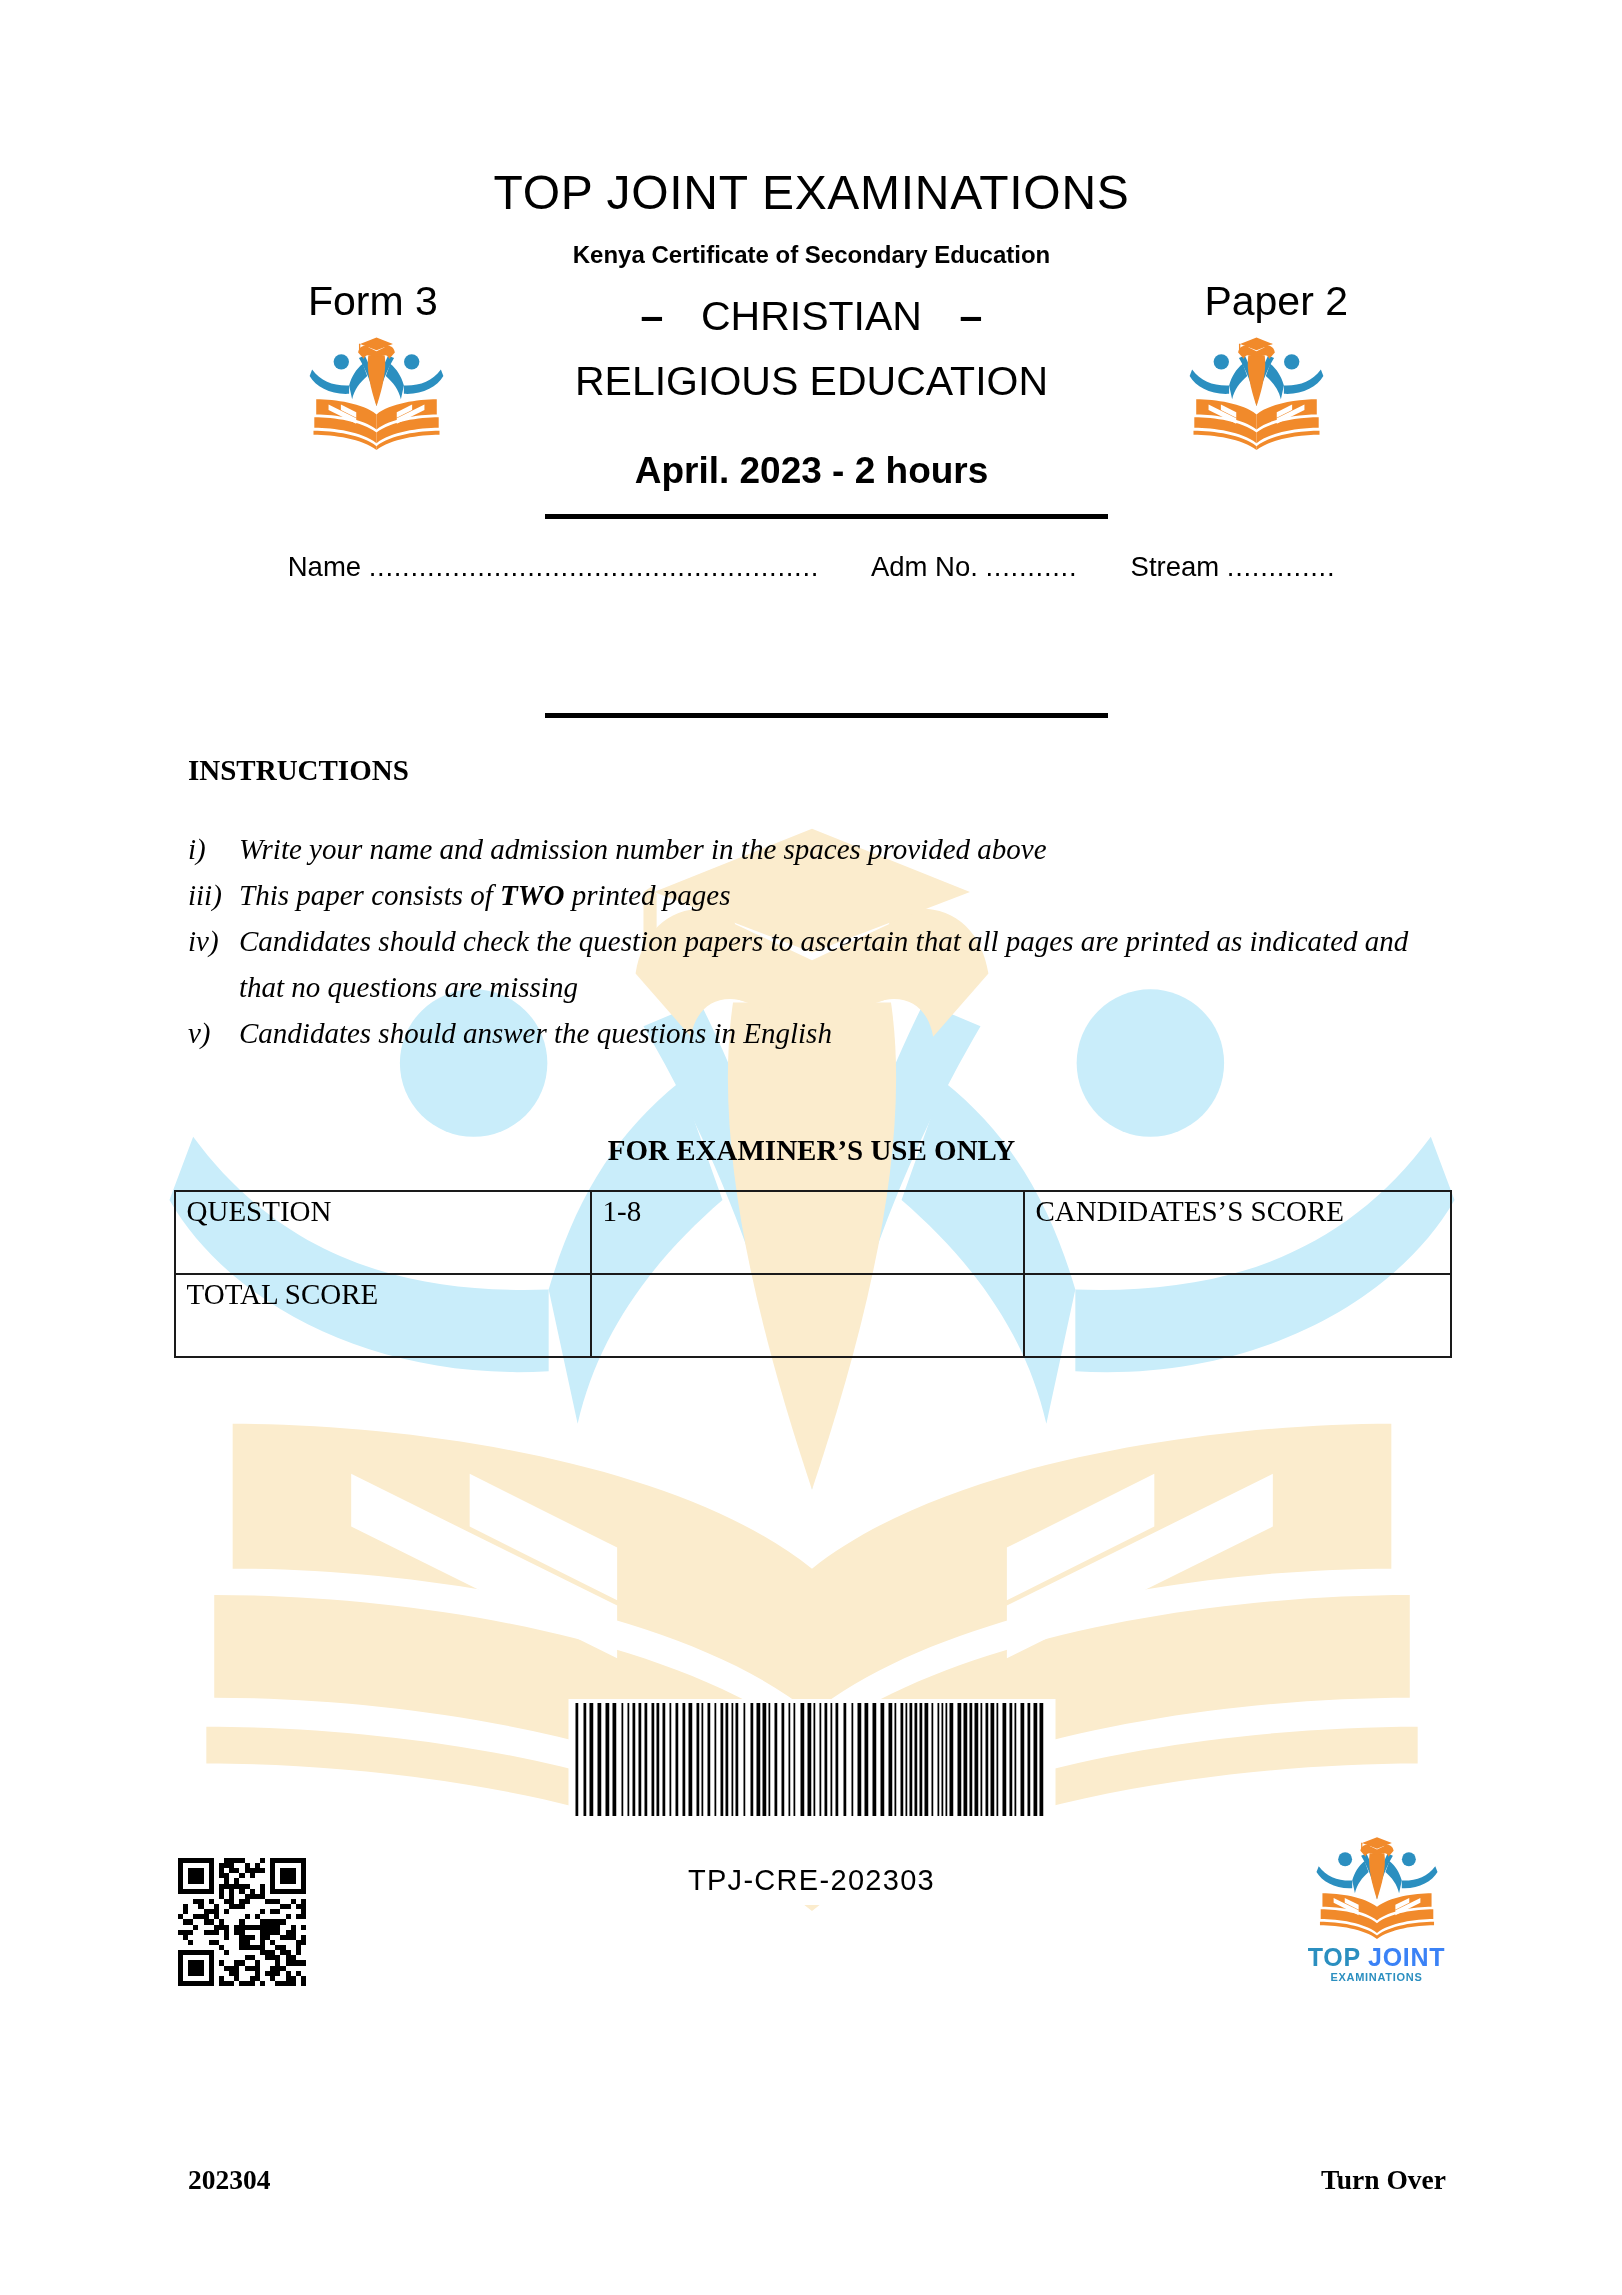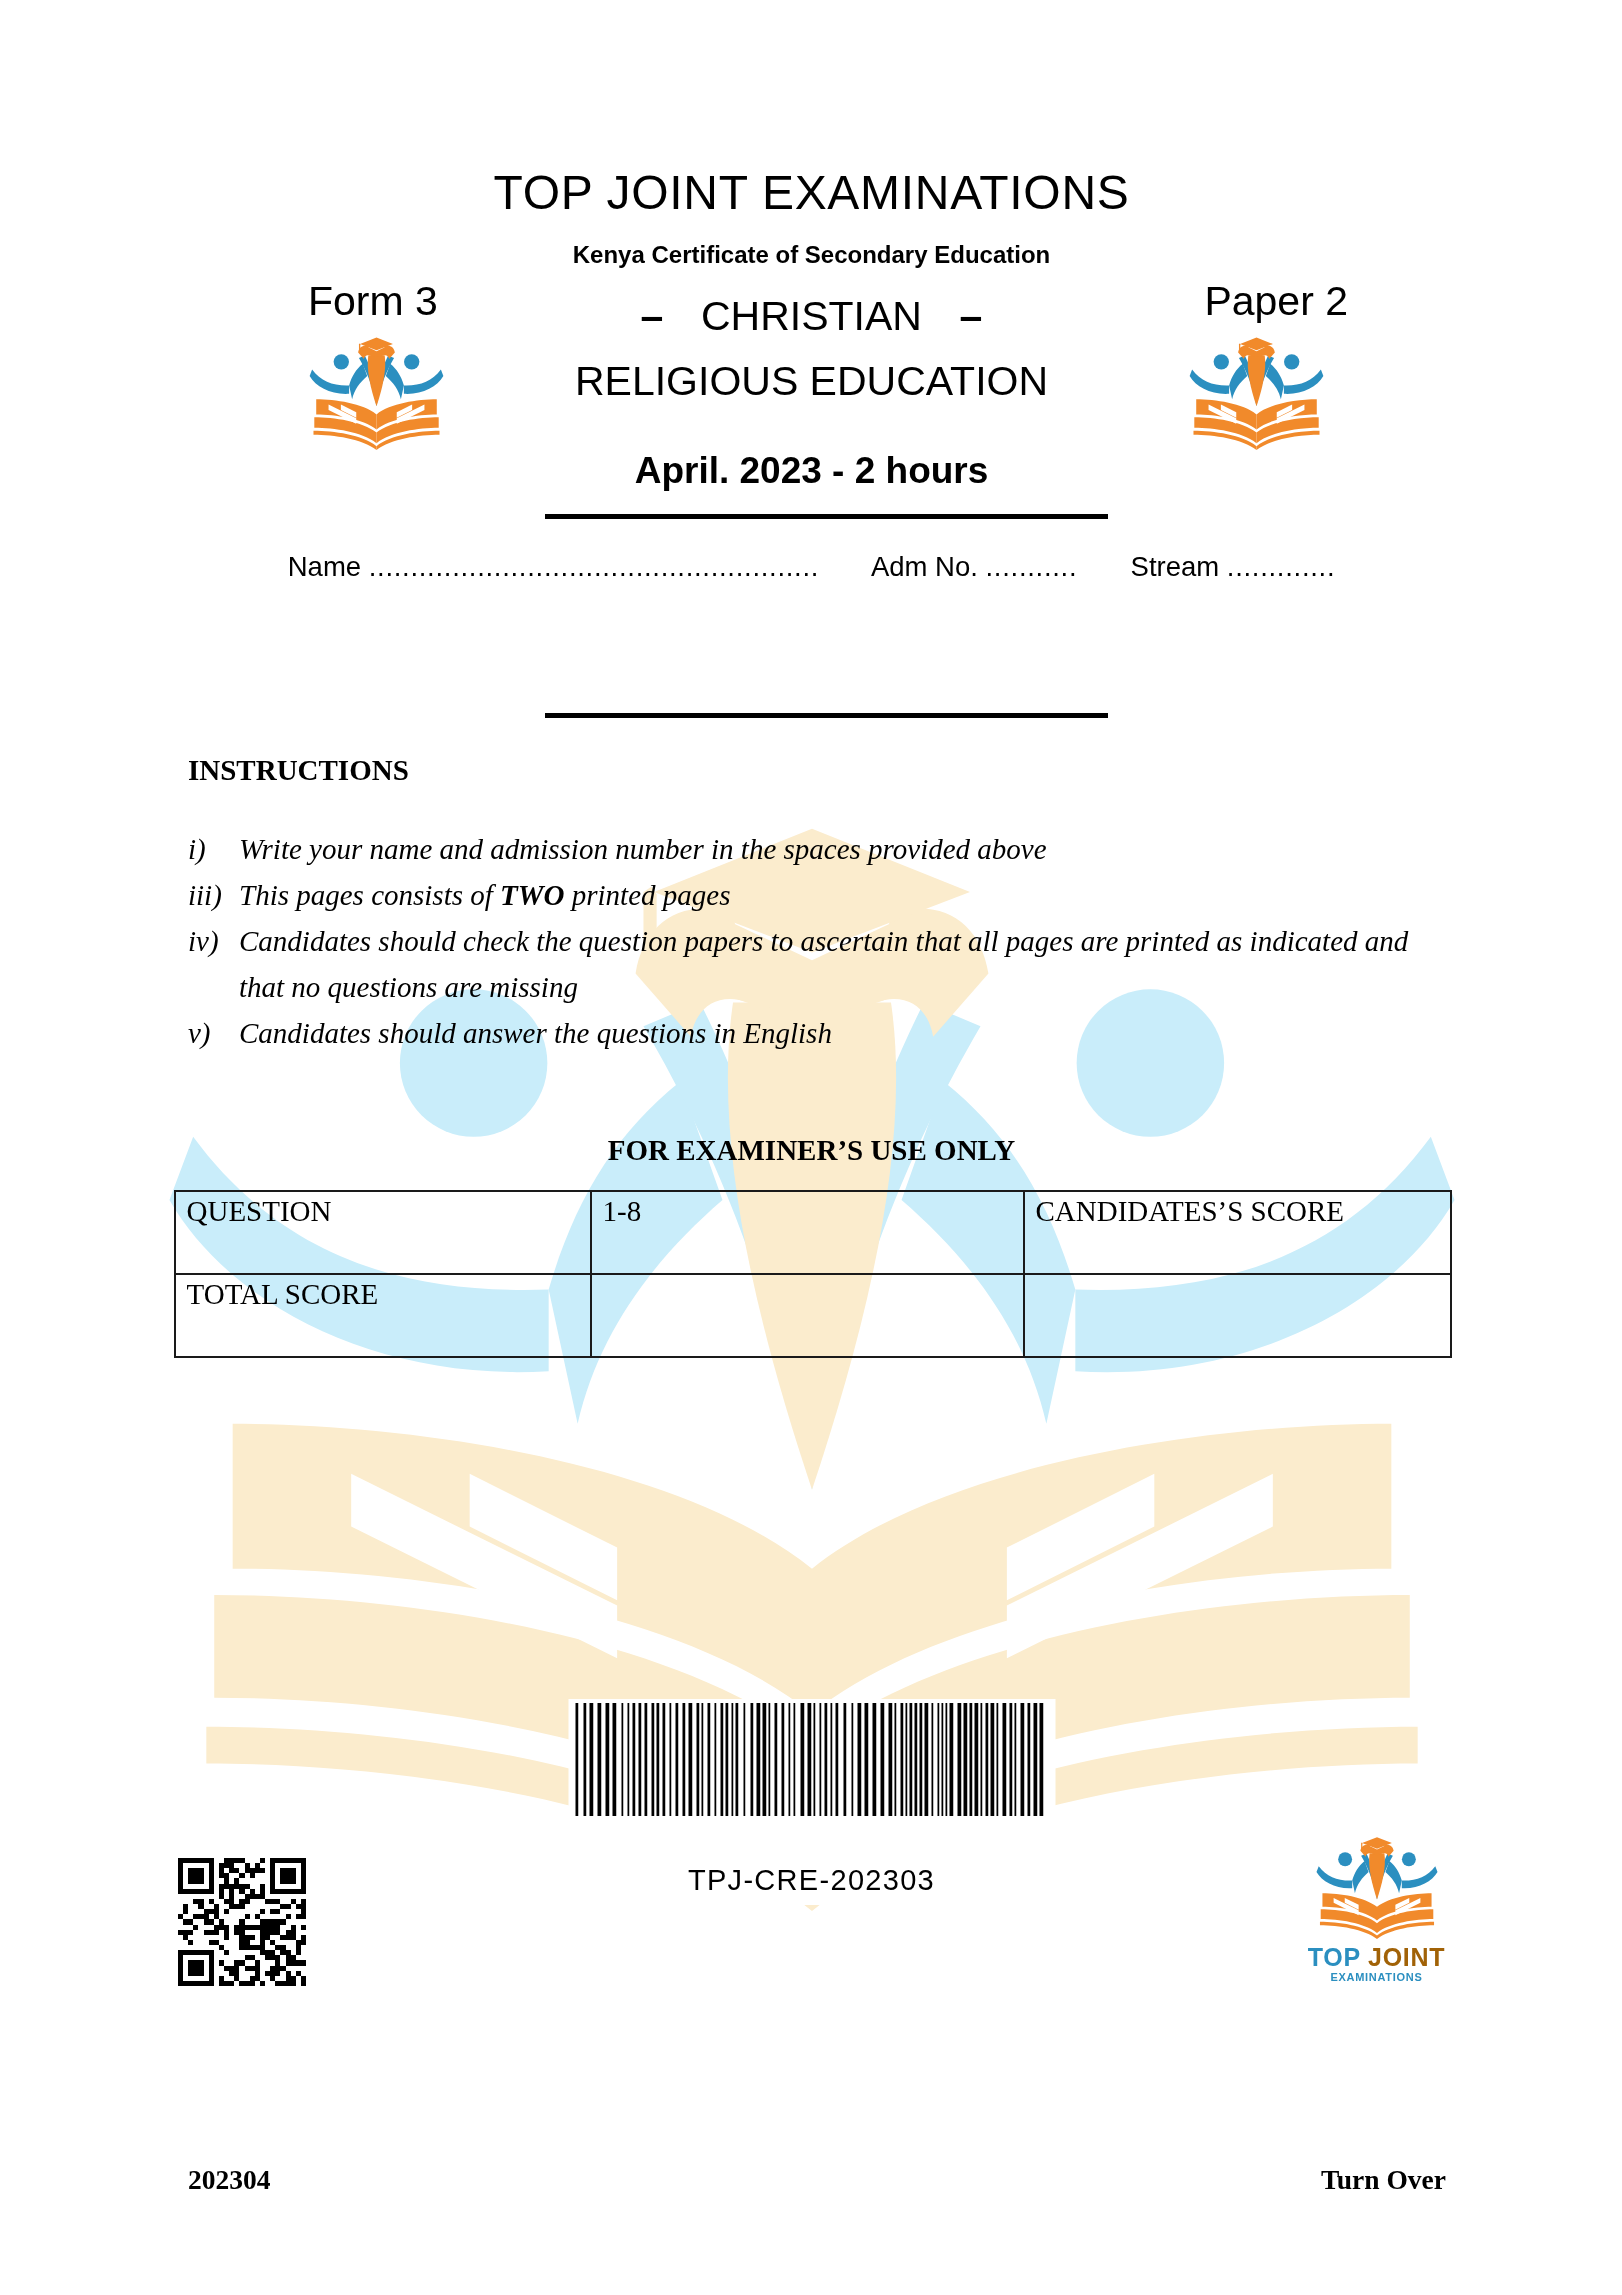--- a/index.html
+++ b/index.html
@@ -273,21 +273,21 @@
   #brand-logo .wordmark {
     font-family: "Liberation Sans", sans-serif;
     font-weight: bold;
     font-size: 25px;
     letter-spacing: 0.7px;
     line-height: 1;
     margin-top: 2.6px;
     white-space: nowrap;
   }
   #brand-logo .wordmark .w-top { color: #2b8fc0; }
-  #brand-logo .wordmark .w-joint { color: #a16207; }
+  #brand-logo .wordmark .w-joint { color: #3b82f6; }
   #brand-logo .sub {
     font-family: "Liberation Sans", sans-serif;
     font-weight: bold;
     font-size: 11px;
     letter-spacing: 0.7px;
     color: #2b8fc0;
     line-height: 1;
     margin-top: 2px;
   }
 
@@ -440,21 +440,21 @@
 
   <div class="instr-title">INSTRUCTIONS</div>
 
   <div class="instr-list">
     <div class="instr-item">
       <span class="instr-num">i)</span>
       <span class="instr-text">Write your name and admission number in the spaces provided above</span>
     </div>
     <div class="instr-item">
       <span class="instr-num">iii)</span>
-      <span class="instr-text"><span>This pages consists of </span><b>TWO</b><span> printed pages</span></span>
+      <span class="instr-text"><span>This paper consists of </span><b>TWO</b><span> printed pages</span></span>
     </div>
     <div class="instr-item">
       <span class="instr-num">iv)</span>
       <span class="instr-text">Candidates should check the question papers to ascertain that all pages are printed as indicated and that no questions are missing</span>
     </div>
     <div class="instr-item">
       <span class="instr-num">v)</span>
       <span class="instr-text">Candidates should answer the questions in English</span>
     </div>
   </div>

